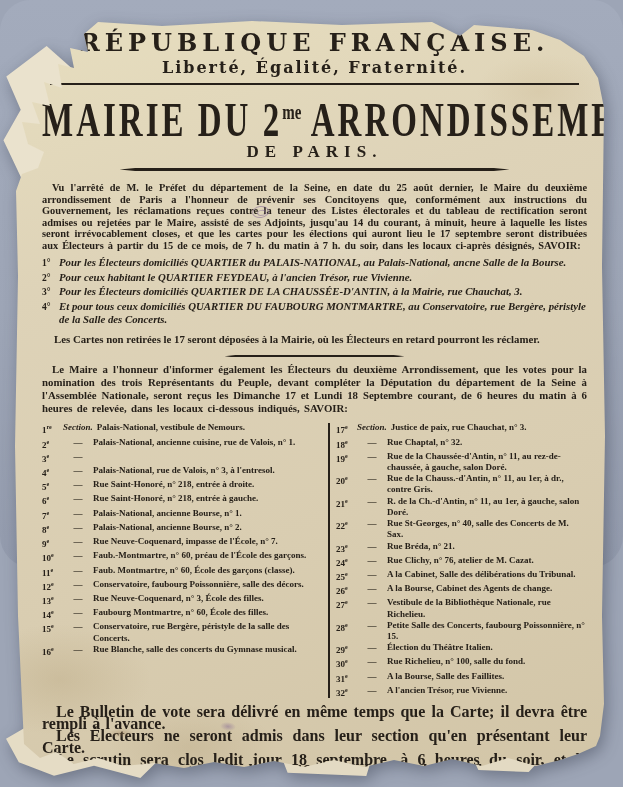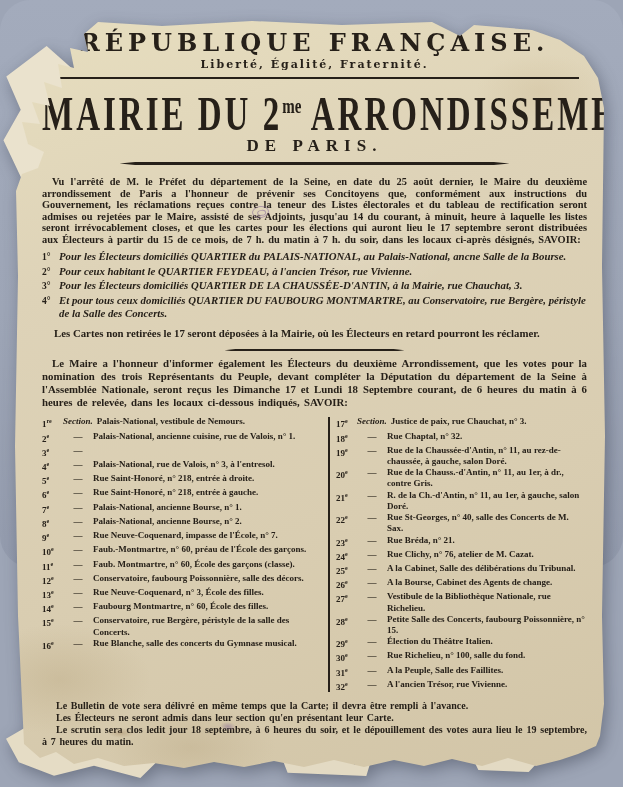--- a/index.html
+++ b/index.html
@@ -26,21 +26,21 @@
       radial-gradient(ellipse 90px 55px at 88% 10%, rgba(200,180,140,.28), transparent 70%),
       radial-gradient(ellipse 130px 80px at 8% 88%, rgba(175,155,115,.30), transparent 70%),
       radial-gradient(ellipse 160px 90px at 55% 30%, rgba(255,255,255,.12), transparent 75%),
       radial-gradient(ellipse 120px 60px at 30% 97%, rgba(170,150,112,.25), transparent 70%),
       linear-gradient(163deg, #e7debf 0%, #ded3b8 30%, #d9cdb1 65%, #d2c5a7 100%);
     clip-path:polygon(86px 6px,150px 10px,240px 5px,330px 9px,420px 6px,448px 20px,462px 9px,520px 14px,548px 24px,572px 40px,586px 62px,592px 92px,590px 250px,593px 420px,590px 600px,592px 688px,588px 720px,584px 730px,566px 738px,548px 744px,524px 750px,496px 742px,470px 750px,440px 743px,412px 750px,382px 744px,352px 751px,322px 744px,292px 751px,262px 745px,232px 751px,202px 746px,172px 752px,142px 747px,112px 750px,86px 742px,62px 748px,44px 736px,28px 742px,12px 728px,6px 600px,3px 430px,6px 260px,4px 175px,10px 158px,26px 152px,32px 136px,16px 128px,10px 106px,28px 108px,20px 86px,38px 90px,32px 66px,50px 72px,46px 48px,62px 52px,58px 32px,76px 36px,72px 18px);
     padding:0 24px 0 30px;}
   .center{text-align:center;}
   .republic{margin-top:12px;font-size:24px;font-weight:bold;letter-spacing:5px;
     font-family:"DejaVu Serif","Liberation Serif",serif;}
-  .motto{margin-top:1px;font-size:11px;font-weight:bold;letter-spacing:2px;
+  .motto{margin-top:1px;font-size:16px;font-weight:bold;letter-spacing:2px;
     font-family:"DejaVu Serif","Liberation Serif",serif;}
   .rule-full{height:2px;background:var(--ink);margin:6px 8px 0 8px;}
   .mairie{margin-top:3px;height:50px;line-height:50px;white-space:nowrap;}
   .mairie span.big{display:inline-block;transform:scaleY(1.45);font-size:33px;font-weight:bold;letter-spacing:3px;}
   .mairie sup{font-size:15px;letter-spacing:0;}
   .subtitle{margin-top:4px;font-size:17px;font-weight:bold;letter-spacing:6px;}
   .rule-taper{height:3px;width:390px;margin:6px auto 0 auto;background:var(--ink);
     clip-path:polygon(0 50%,4% 0,96% 0,100% 50%,96% 100%,4% 100%);}
   .bigtitle{margin-top:7px;height:38px;line-height:38px;white-space:nowrap;}
   .bigtitle span{display:inline-block;transform:scaleY(1.5);font-size:20.5px;font-weight:bold;letter-spacing:.5px;}
@@ -58,21 +58,21 @@
   .col-left{width:284px;}
   .col-div{width:2px;background:var(--ink);margin:1px 3px 1px 2px;}
   .col-right{flex:1;padding-left:3px;}
   .sec-row{display:flex;font-size:9px;line-height:11.2px;font-weight:bold;}
   .sec-num{width:21px;white-space:nowrap;}
   .sec-num sup{font-size:6px;}
   .sec-dash{width:30px;text-align:center;}
   .sec-secword{font-style:italic;margin-right:4px;white-space:nowrap;}
   .sec-text{flex:1;}
   .bottom{margin-top:7px;}
-  .bline{font-size:10px;line-height:11.9px;font-weight:bold;text-indent:14px;text-align:justify;word-spacing:1.2px;}
+  .bline{font-size:16px;line-height:11.9px;font-weight:bold;text-indent:14px;text-align:justify;word-spacing:1.2px;}
   .stamp1{position:absolute;left:240px;top:190px;width:17px;height:12px;border:1px solid var(--stamp);
     border-radius:50%;opacity:.5;transform:rotate(-8deg);}
   .stamp1::after{content:"";position:absolute;left:4px;top:3px;width:7px;height:4px;border:1px solid var(--stamp);border-radius:50%;}
   .stamp2{position:absolute;left:208px;top:706px;width:16px;height:9px;background:
     radial-gradient(ellipse at center, rgba(125,95,147,.45), transparent 70%);transform:rotate(6deg);}
   .smudge1{position:absolute;left:96px;top:712px;width:26px;height:10px;background:
     radial-gradient(ellipse at center, rgba(150,120,80,.35), transparent 70%);}
 </style>
 </head>
 <body>
@@ -306,21 +306,21 @@
 
   <div class="sec-row">
     <span class="sec-num">30<sup>e</sup></span>
     <span class="sec-dash">—</span>
     <span class="sec-text">Rue Richelieu, n° 100, salle du fond.</span>
   </div>
 
   <div class="sec-row">
     <span class="sec-num">31<sup>e</sup></span>
     <span class="sec-dash">—</span>
-    <span class="sec-text">A la Peuple, Salle des Faillites.</span>
+    <span class="sec-text">A la Bourse, Salle des Faillites.</span>
   </div>
 
   <div class="sec-row">
     <span class="sec-num">32<sup>e</sup></span>
     <span class="sec-dash">—</span>
     <span class="sec-text">A l'ancien Trésor, rue Vivienne.</span>
   </div>
 </div>
       </div>
 

